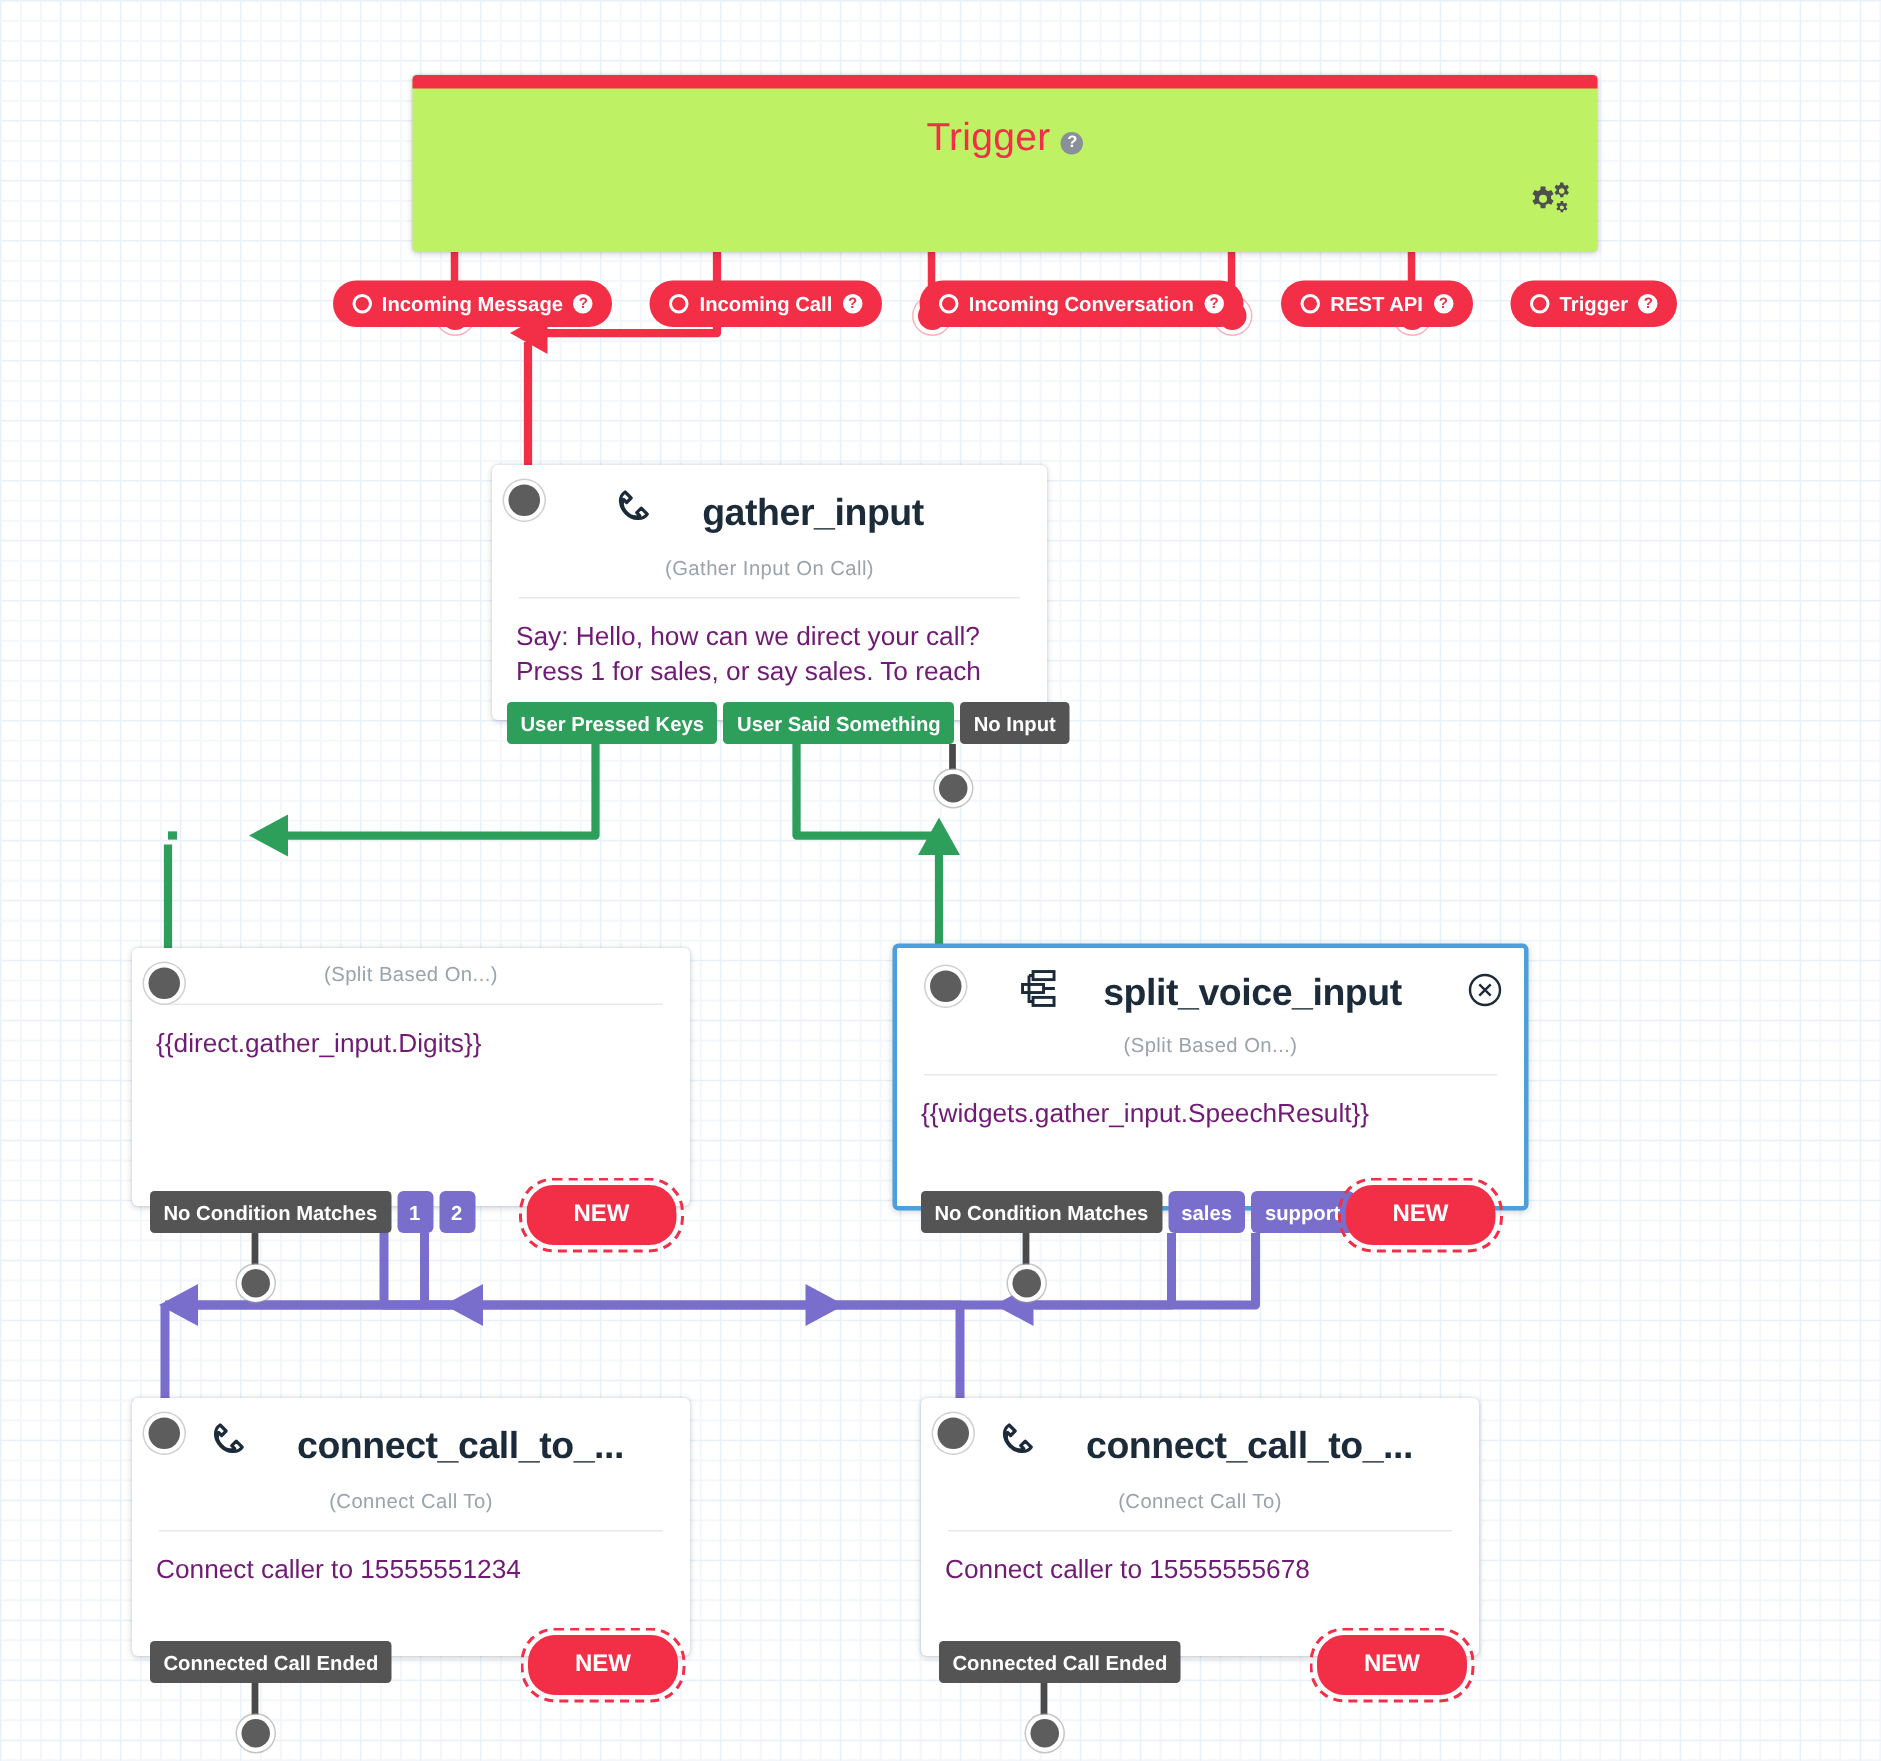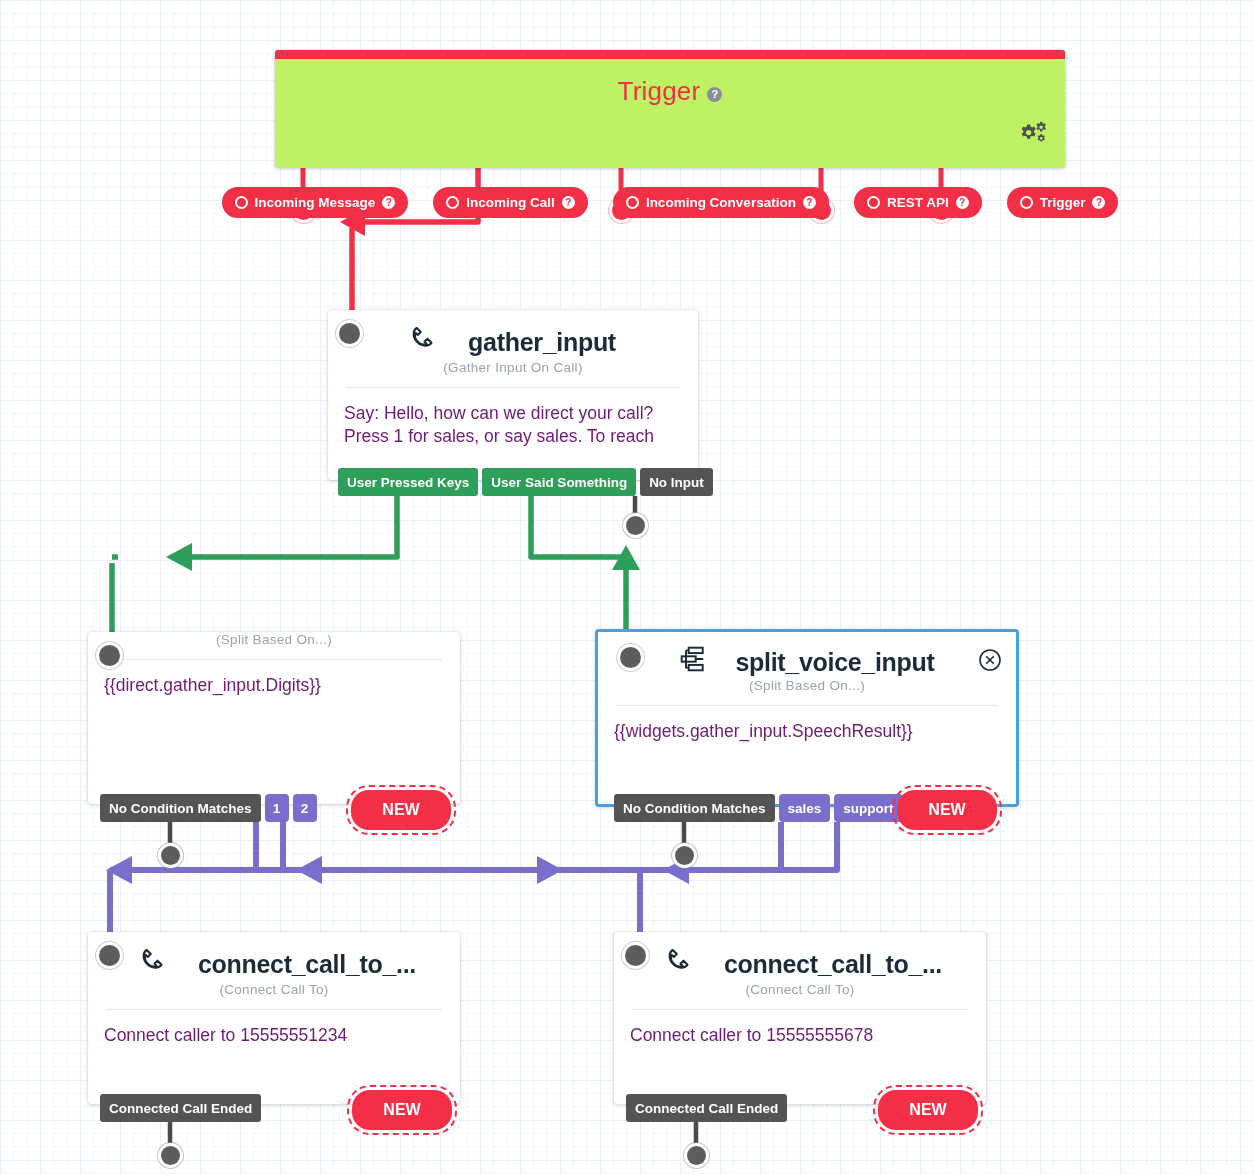--- a/index.html
+++ b/index.html
@@ -47,21 +47,21 @@
   
   .node{
     background:#fff;border-radius:4px;
     box-shadow:0 1px 4px rgba(20,40,70,.20), 0 0 0 1px rgba(20,40,70,.04);
   }
   .node.selected{border:3px solid #4a9fdc;box-shadow:0 1px 4px rgba(20,40,70,.20);}
   .node-title{
     display:flex;align-items:center;justify-content:center;gap:28px;
     padding-top:14px;font-size:25px;font-weight:600;color:#1c2b3a;letter-spacing:-.3px;
   }
-  .node-sub{text-align:center;font-size:13.5px;color:#9aa2ab;letter-spacing:.3px;}
+  .node-sub{text-align:center;font-size:13.5px;color:#9aa2ab;margin-top:10px;letter-spacing:.3px;}
   .node-rule{height:1px;background:#e6eaee;margin:12px 18px 0 18px;}
   .node-body{padding:14px 16px 0 16px;font-size:17.5px;color:#701a75;line-height:1.3;}
   .in-dot{
     position:absolute;left:11px;top:13px;width:21px;height:21px;border-radius:50%;
     background:#5d5d5d;box-shadow:0 0 0 3px #fff, 0 0 0 4px #cfcfcf;
   }
   .close-x{position:absolute;right:14px;top:16px;width:24px;height:24px;cursor:pointer;}
 
   
   .exits{position:absolute;display:flex;align-items:flex-start;gap:4px;}

